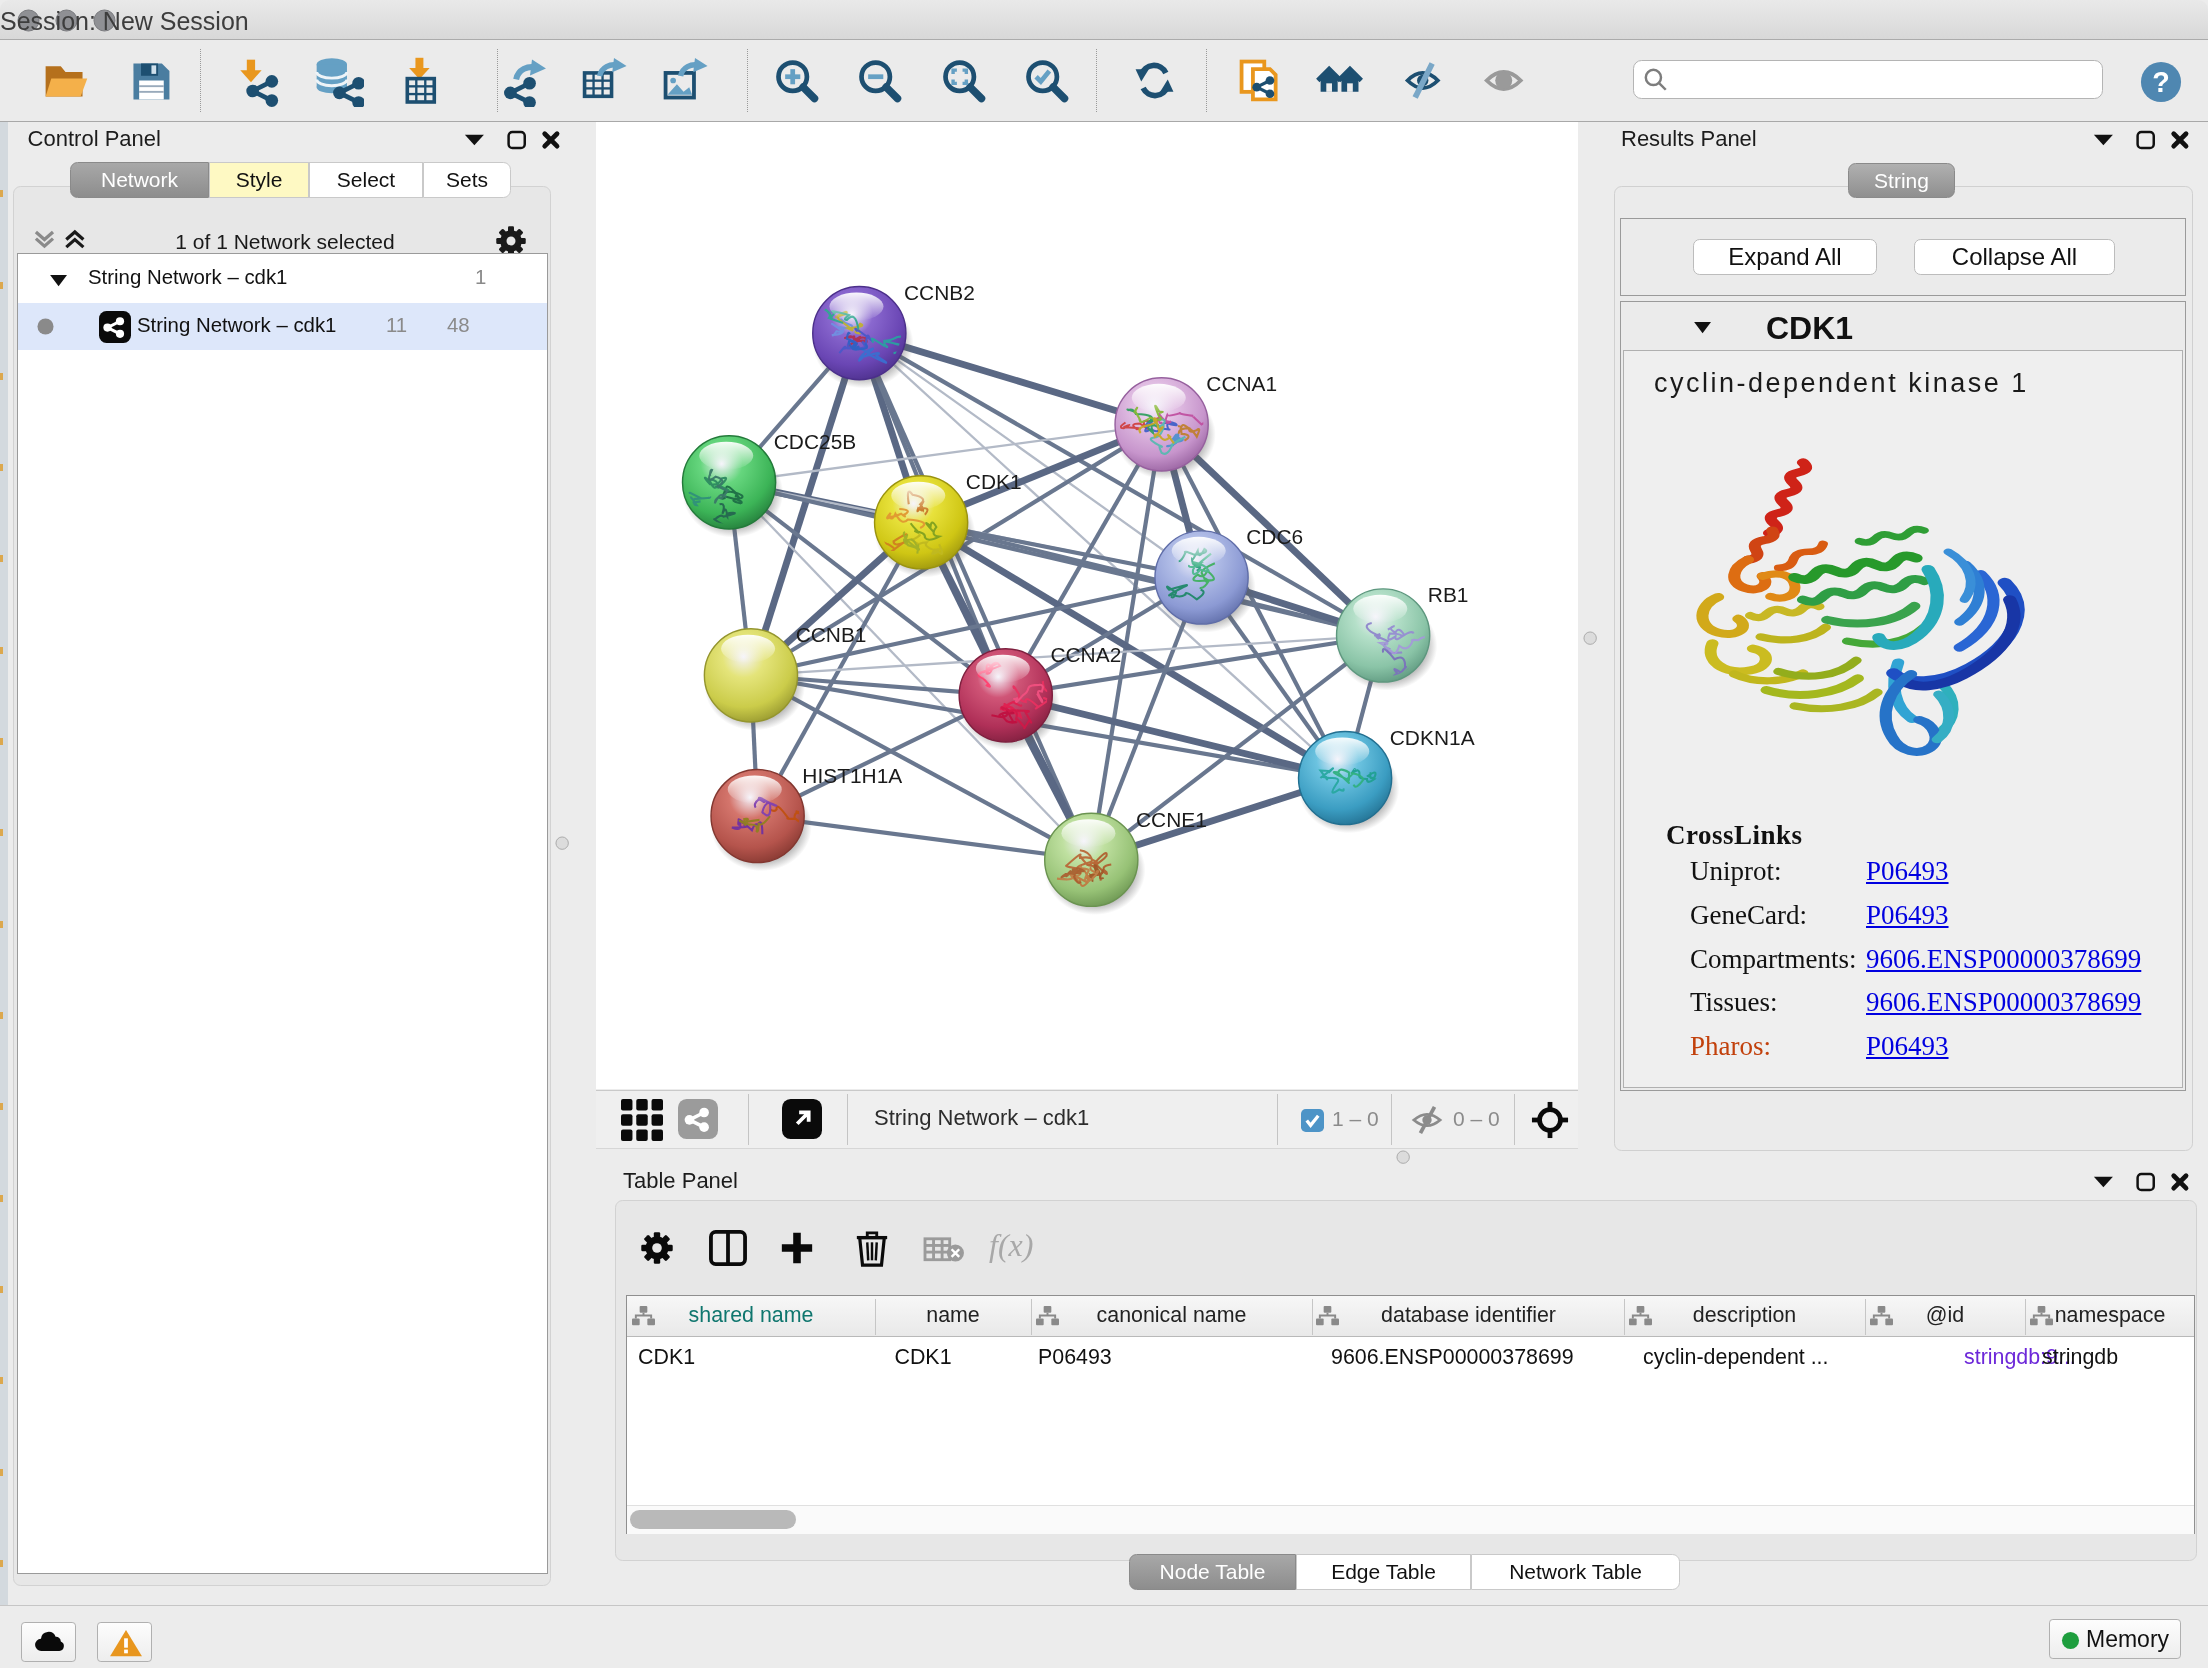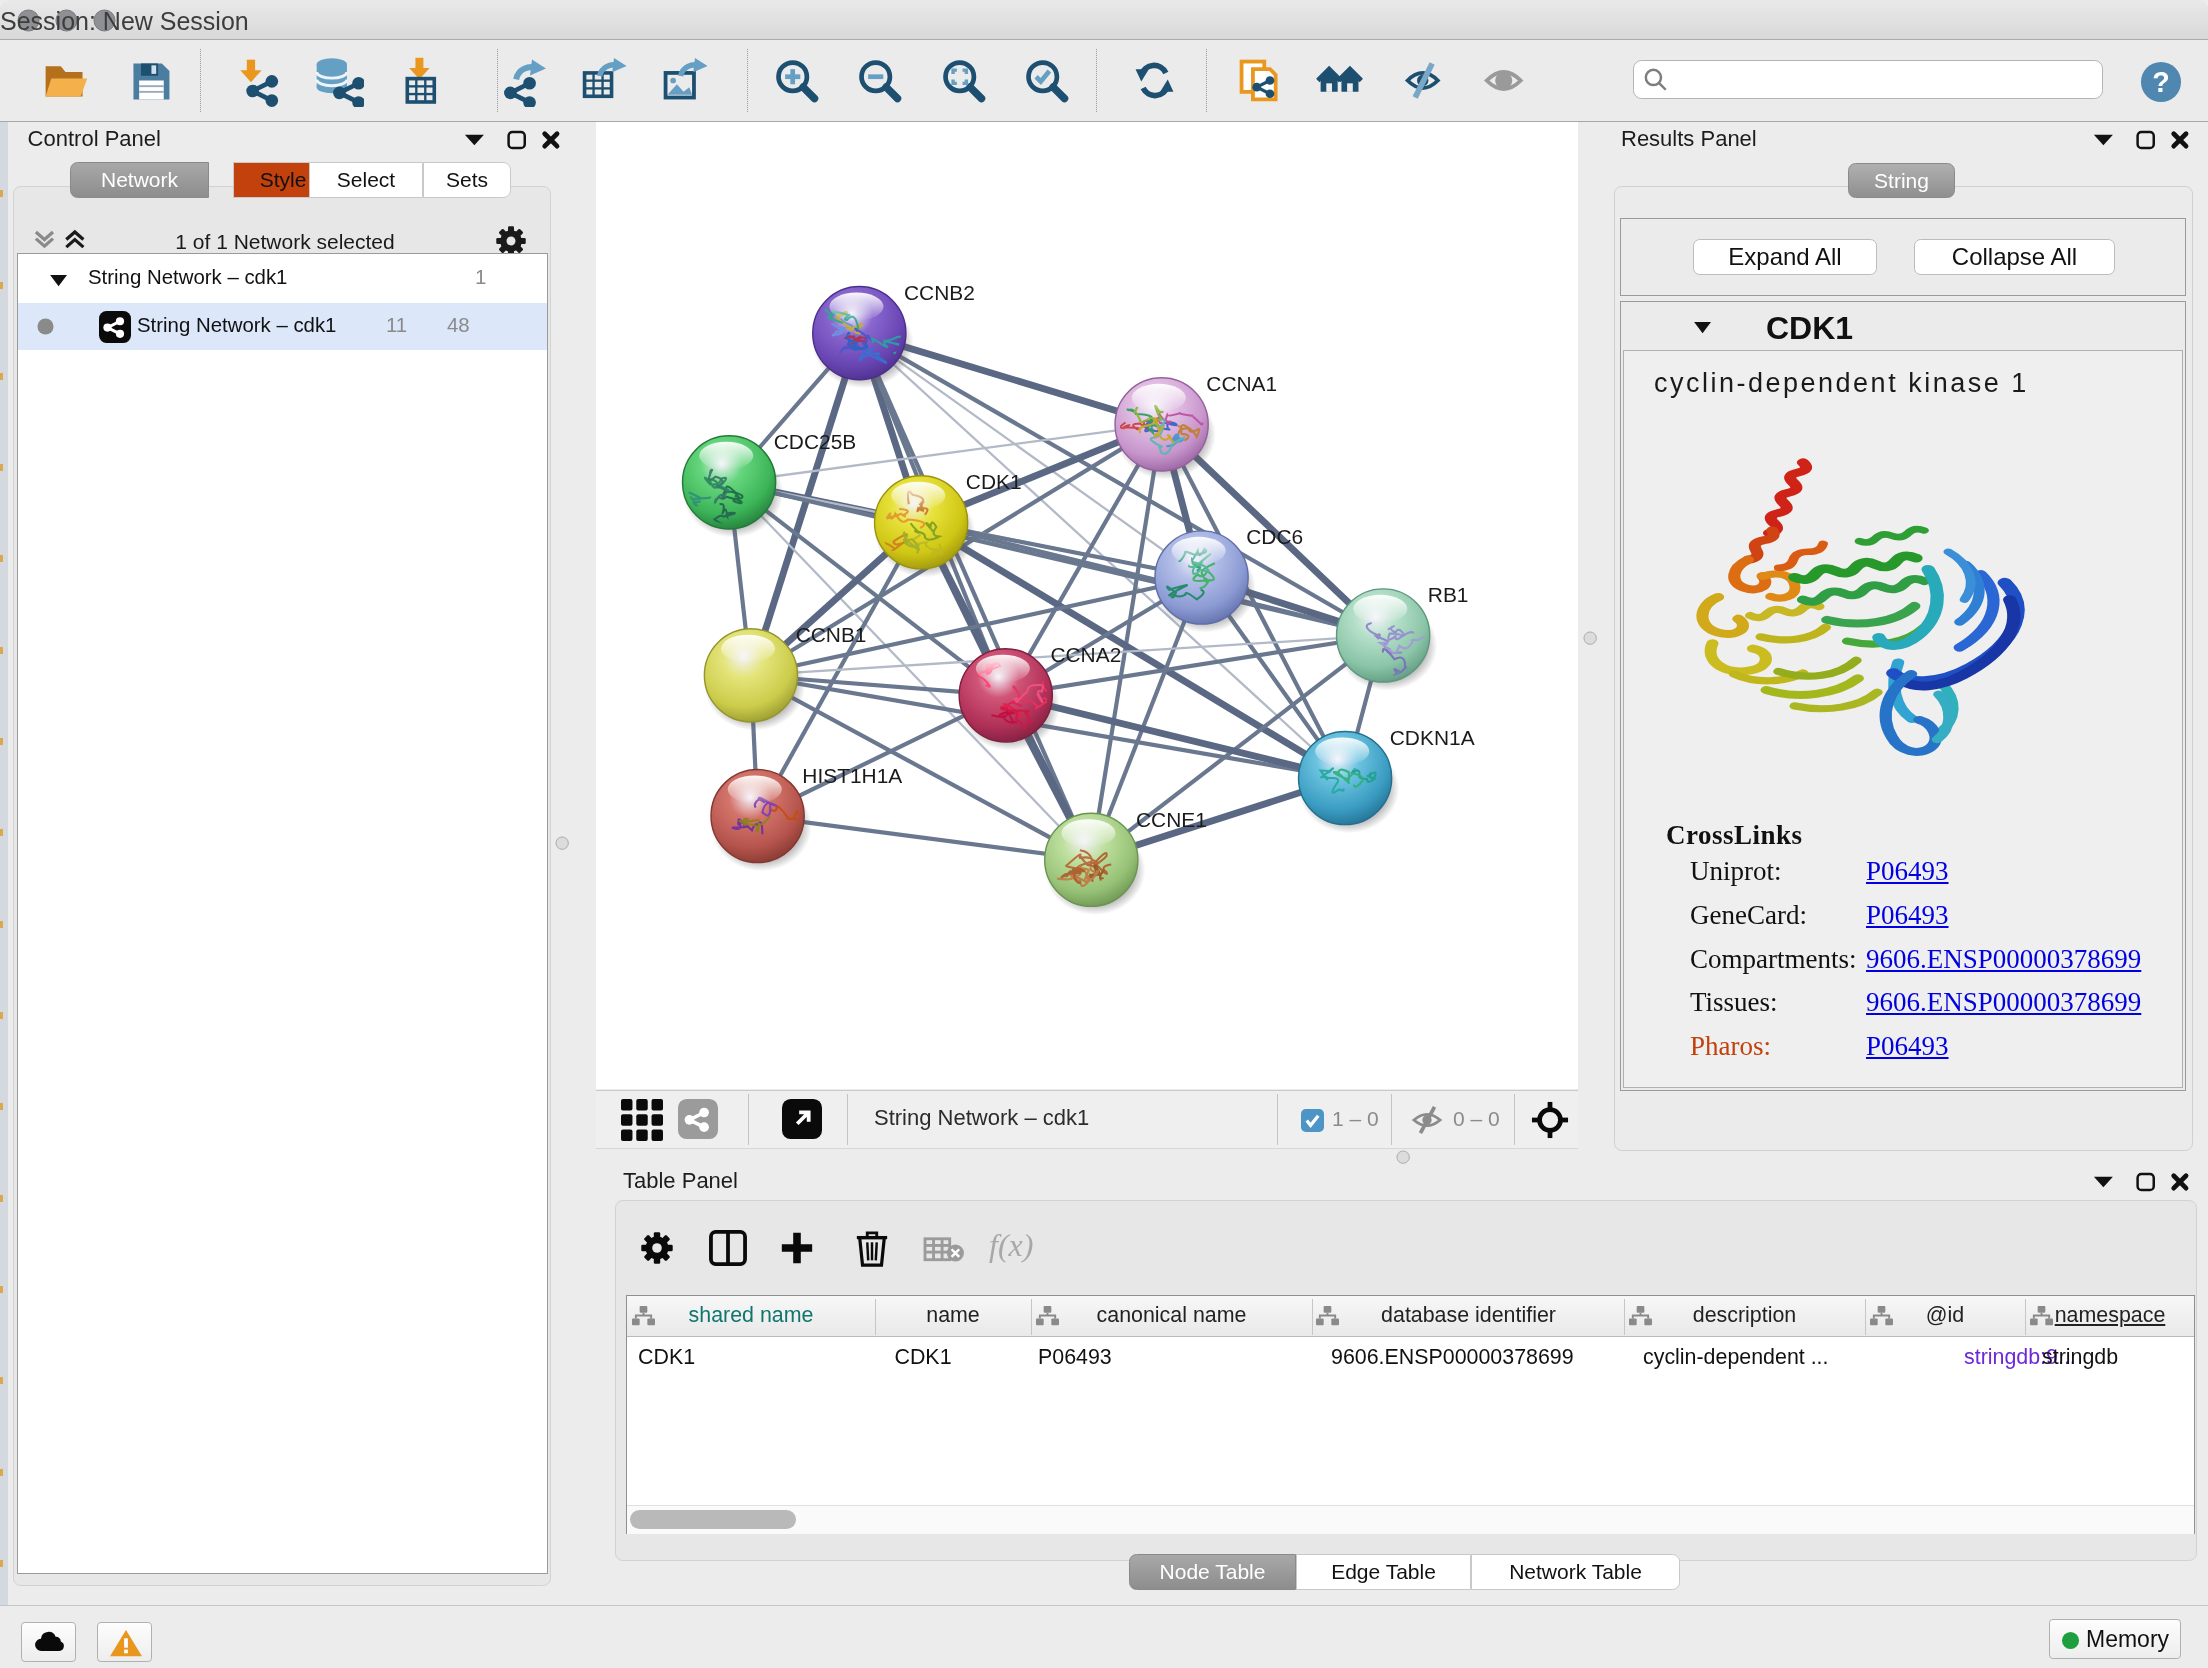--- a/index.html
+++ b/index.html
@@ -206,21 +206,21 @@
 <div style="position:absolute;left:0;top:1560px;width:2.9px;height:6.7px;background:#dca84e;"></div>
 <div style="position:absolute;left:9.5px;top:122px;width:555px;height:1484px;background:#ececec;"></div>
 <div style="position:absolute;left:27.6px;top:126px;width:285px;height:25px;"><span class="hdr">Control Panel</span></div>
 <svg style="position:absolute;left:463px;top:129px" width="114" height="21" viewBox="0 0 120 22">
     <path d="M2 6 L22 6 L12 17 Z" fill="#111"></path>
     <rect x="48" y="3" width="17" height="17" rx="4" fill="none" stroke="#111" stroke-width="2.6"></rect>
     <path d="M86 5 L99 18 M99 5 L86 18" stroke="#111" stroke-width="5" stroke-linecap="round"></path>
   </svg>
 <div style="position:absolute;left:13.3px;top:186px;width:538px;height:1400px;background:#e7e7e7;border:1px solid #d2d2d2;border-radius:7.6px;"></div>
 <div style="position:absolute;left:70px;top:162px;width:139px;height:36px;background:linear-gradient(#a8a8a8,#8d8d8d);border-radius:7.6px 0 0 7.6px;border:1px solid #8a8a8a;color:#fff;font-size:21px;text-align:center;line-height:34px;">Network</div>
-<div style="position:absolute;left:209px;top:162px;width:100px;height:36px;background:#c2410c;border:1px solid #c9c9c9;color:#111;font-size:21px;text-align:center;line-height:34px;margin-left:24px;">Style</div>
+<div style="position:absolute;left:209px;top:162px;width:100px;height:36px;background:#fef9c3;border:1px solid #c9c9c9;color:#111;font-size:21px;text-align:center;line-height:34px;">Style</div>
 <div style="position:absolute;left:309px;top:162px;width:114px;height:36px;background:#fff;border:1px solid #c9c9c9;color:#111;font-size:21px;text-align:center;line-height:34px;">Select</div>
 <div style="position:absolute;left:423px;top:162px;width:88px;height:36px;background:#fff;border:1px solid #c9c9c9;border-radius:0 7.6px 7.6px 0;color:#111;font-size:21px;text-align:center;line-height:34px;">Sets</div>
 <svg style="position:absolute;left:34px;top:228px" width="57" height="25" viewBox="0 0 60 26">
     <g stroke="#8a8a8a" stroke-width="3.4" fill="none">
       <path d="M2 4 L11 12 L20 4"></path>
       <path d="M2 11 L11 19 L20 11"></path>
     </g>
     <g stroke="#1a1a1a" stroke-width="3.4" fill="none">
       <path d="M34 12 L43 4 L52 12"></path>
       <path d="M34 20 L43 12 L52 20"></path>
@@ -809,21 +809,21 @@
 <div style="position:absolute;left:1865px;top:1303px;width:160px;height:32px;text-align:center;white-space:nowrap;overflow:hidden;font-size:21.4px;color:#222;">@id</div>
 <div style="position:absolute;left:2025px;top:1299px;width:0;height:36px;border-left:1px solid #c6c6c6;"></div>
 <div style="position:absolute;left:2029px;top:1305px;width:28.5px;height:27px;"><svg width="25" height="23" viewBox="0 0 26 24" style="vertical-align:-5.7px">
       <g fill="#8a8a8a">
         <rect x="9" y="1" width="8" height="7" rx="1"></rect>
         <rect x="1" y="14" width="8" height="7" rx="1"></rect>
         <rect x="17" y="14" width="8" height="7" rx="1"></rect>
       </g>
       <path d="M13 8 L13 11 M5 14 L5 11 L21 11 L21 14" stroke="#8a8a8a" stroke-width="2" fill="none"></path>
     </svg></div>
-<div style="position:absolute;left:2025px;top:1303px;width:170px;height:32px;text-align:center;white-space:nowrap;overflow:hidden;font-size:21.4px;color:#222;text-decoration:underline;">namespace</div>
+<div style="position:absolute;left:2025px;top:1303px;width:170px;height:32px;text-align:center;white-space:nowrap;overflow:hidden;font-size:21.4px;color:#222;">namespace</div>
 <div style="position:absolute;left:627px;top:1337px;width:1567px;height:44px;background:#fff;"></div>
 <div style="position:absolute;left:638px;top:1345px;width:314px;height:27px;font-size:21.4px;color:#111;">CDK1</div>
 <div style="position:absolute;left:845px;top:1345px;width:156px;height:27px;font-size:21.4px;color:#111;text-align:center;">CDK1</div>
 <div style="position:absolute;left:1038px;top:1345px;width:314px;height:27px;font-size:21.4px;color:#111;">P06493</div>
 <div style="position:absolute;left:1331px;top:1345px;width:314px;height:27px;font-size:21.4px;color:#111;">9606.ENSP00000378699</div>
 <div style="position:absolute;left:1643px;top:1345px;width:314px;height:27px;font-size:21.4px;color:#111;">cyclin-dependent ...</div>
 <div style="position:absolute;left:1964px;top:1345px;width:314px;height:27px;font-size:21.4px;color:#6d28d9;">stringdb:9...</div>
 <div style="position:absolute;left:2042px;top:1345px;width:314px;height:27px;font-size:21.4px;color:#111;">stringdb</div>
 <div style="position:absolute;left:627px;top:1505px;width:1567px;height:28.5px;background:#fafafa;border-top:1px solid #e0e0e0;"></div>
 <div style="position:absolute;left:630px;top:1510px;width:166px;height:19px;background:#b9b9b9;border-radius:9.5px;"></div>

